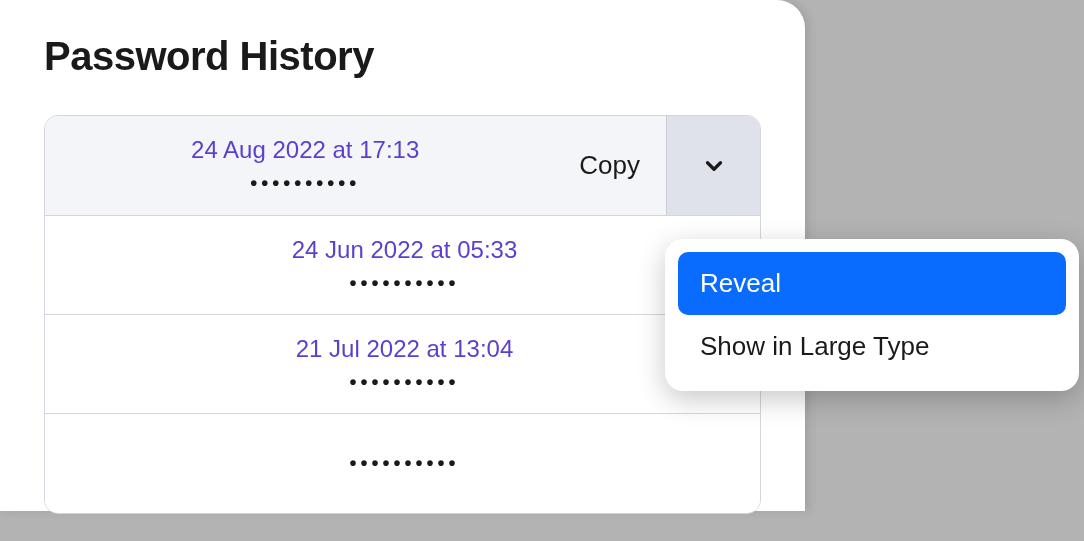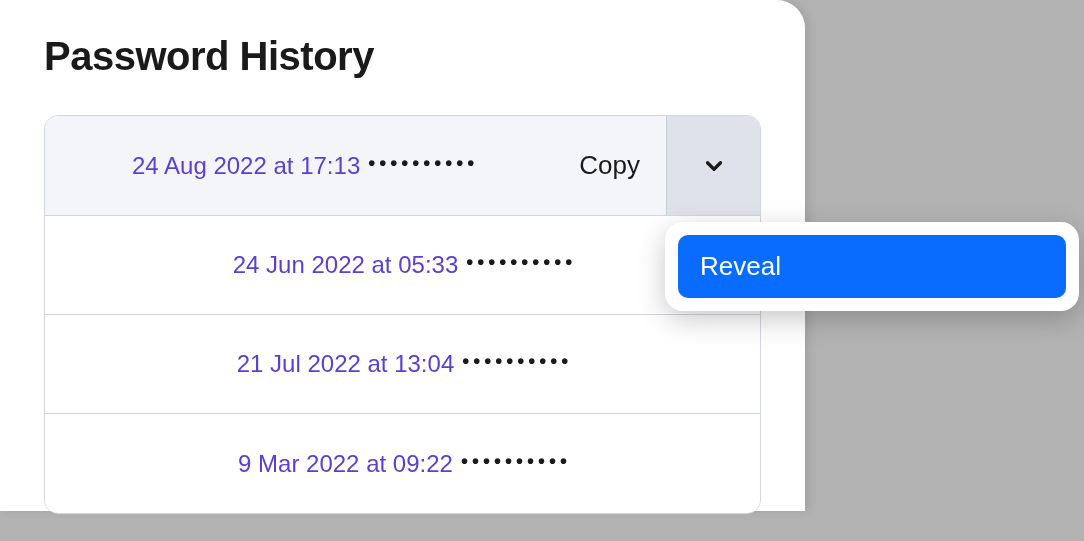--- a/index.html
+++ b/index.html
@@ -39,23 +39,24 @@
       background: #ffffff;
       min-height: 99px;
       position: relative;
     }
     .history-row:last-child { border-bottom: none; }
     .history-row.active { background: #f4f5f8; }
     .row-main {
       flex: 1;
       padding: 18px 28px 18px 32px;
       display: flex;
-      flex-direction: row;
+      flex-direction: column;
       justify-content: center;
       gap: 8px;
+      align-items: center;
     }
     .row-date {
       color: #5b3fcf;
       font-size: 24px;
       font-weight: 400;
     }
     .row-password {
       color: #1a1a1a;
       font-size: 20px;
       letter-spacing: 4px;
@@ -89,21 +90,21 @@
     }
     .chevron {
       width: 26px;
       height: 26px;
       display: flex;
       align-items: center;
       justify-content: center;
     }
     .menu {
       position: absolute;
-      top: 222px;
+      top: 239px;
       left: 665px;
       width: 414px;
       background: #ffffff;
       border-radius: 18px;
       box-shadow: 0 8px 28px rgba(0,0,0,0.22);
       padding: 13px;
       z-index: 10;
     }
     .menu-item {
       font-size: 26px;
@@ -152,23 +153,23 @@
 
     <div class="history-row">
       <div class="row-main">
         <div class="row-date">21 Jul 2022 at 13:04</div>
         <div class="row-password">••••••••••</div>
       </div>
     </div>
 
     <div class="history-row">
       <div class="row-main">
-        <div class="row-date">9 Mar 2022 at 09:22</div>
         <div class="row-password">••••••••••</div>
       </div>
     </div>
 
   </div>
 </div>
 
 <div class="menu">
   <div class="menu-item highlight">Reveal</div>
+  <div class="menu-item">Show in Large Type</div>
 </div>
 
 </body></html>

